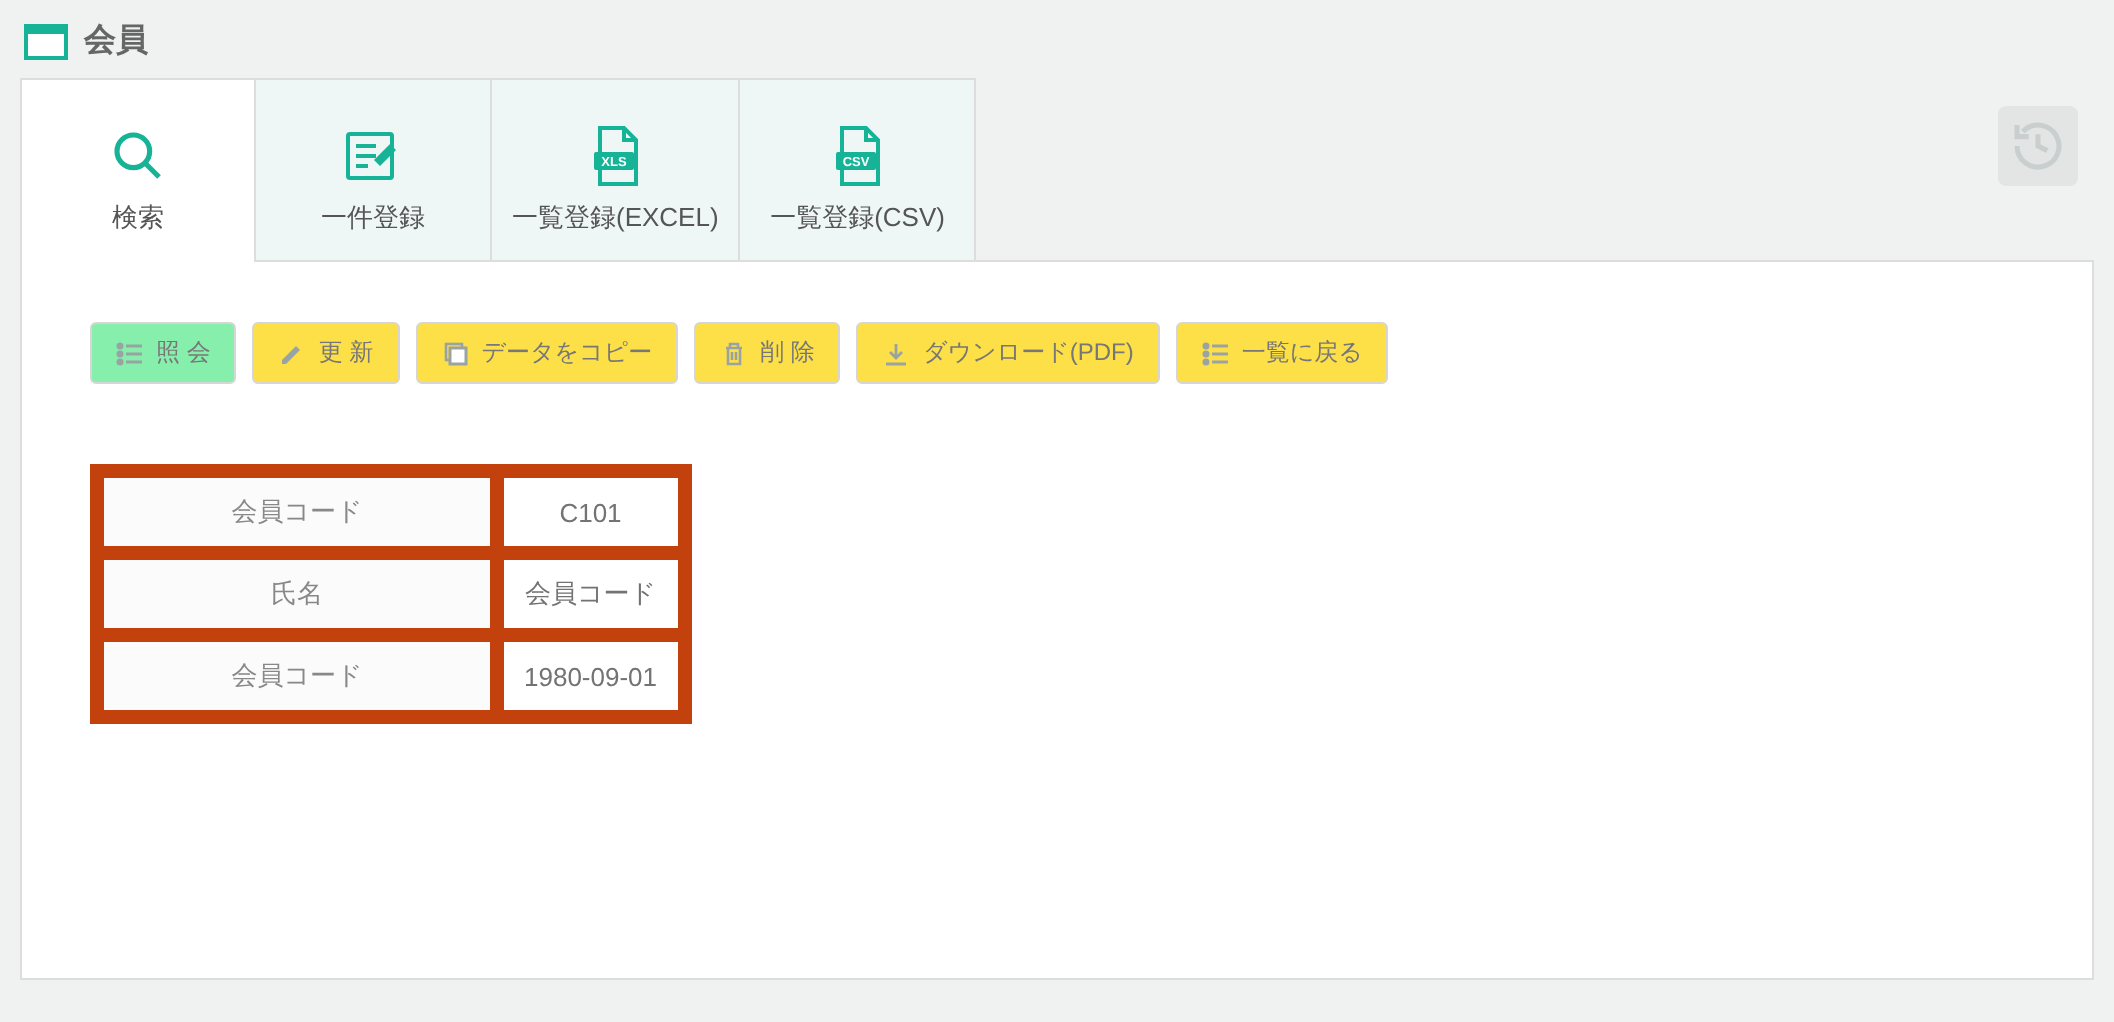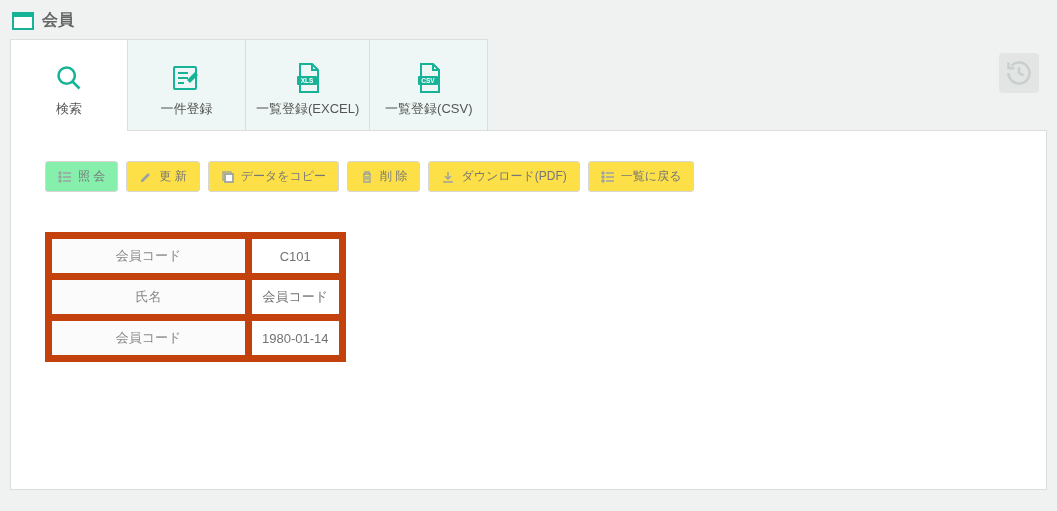--- a/index.html
+++ b/index.html
@@ -281,17 +281,17 @@
         <tr>
       <th>会員コード</th>
       <td>C101</td>
     </tr>
     <tr>
       <th>氏名</th>
       <td>会員コード</td>
     </tr>
     <tr>
       <th>会員コード</th>
-      <td>1980-01-14</td>
+      <td>1980-09-01</td>
     </tr>
   </tbody>
     </table>
 </div>
 
 </body></html>

